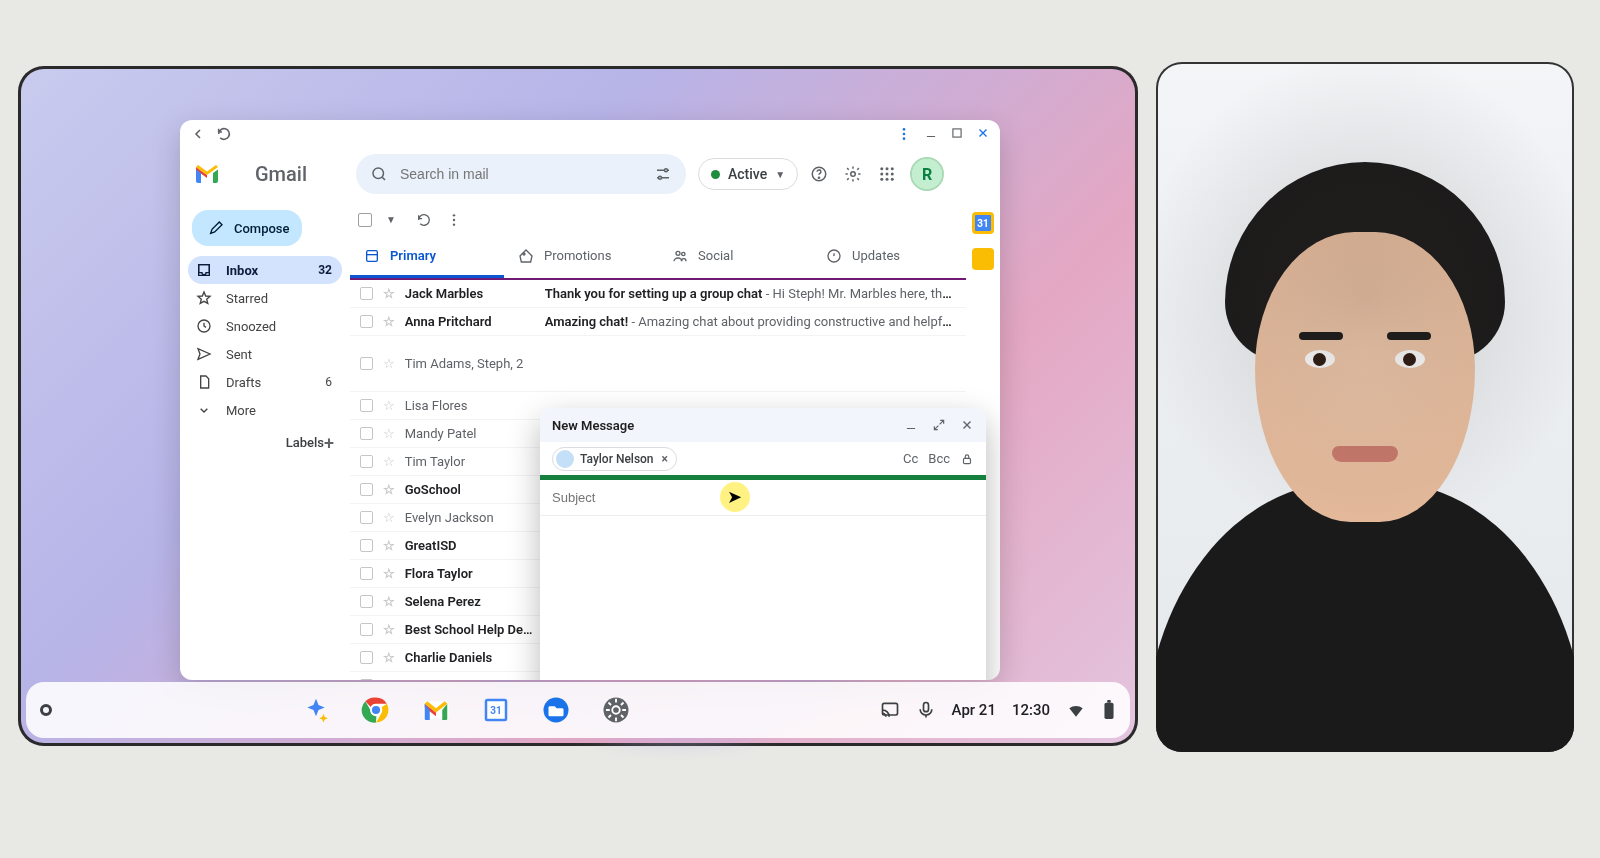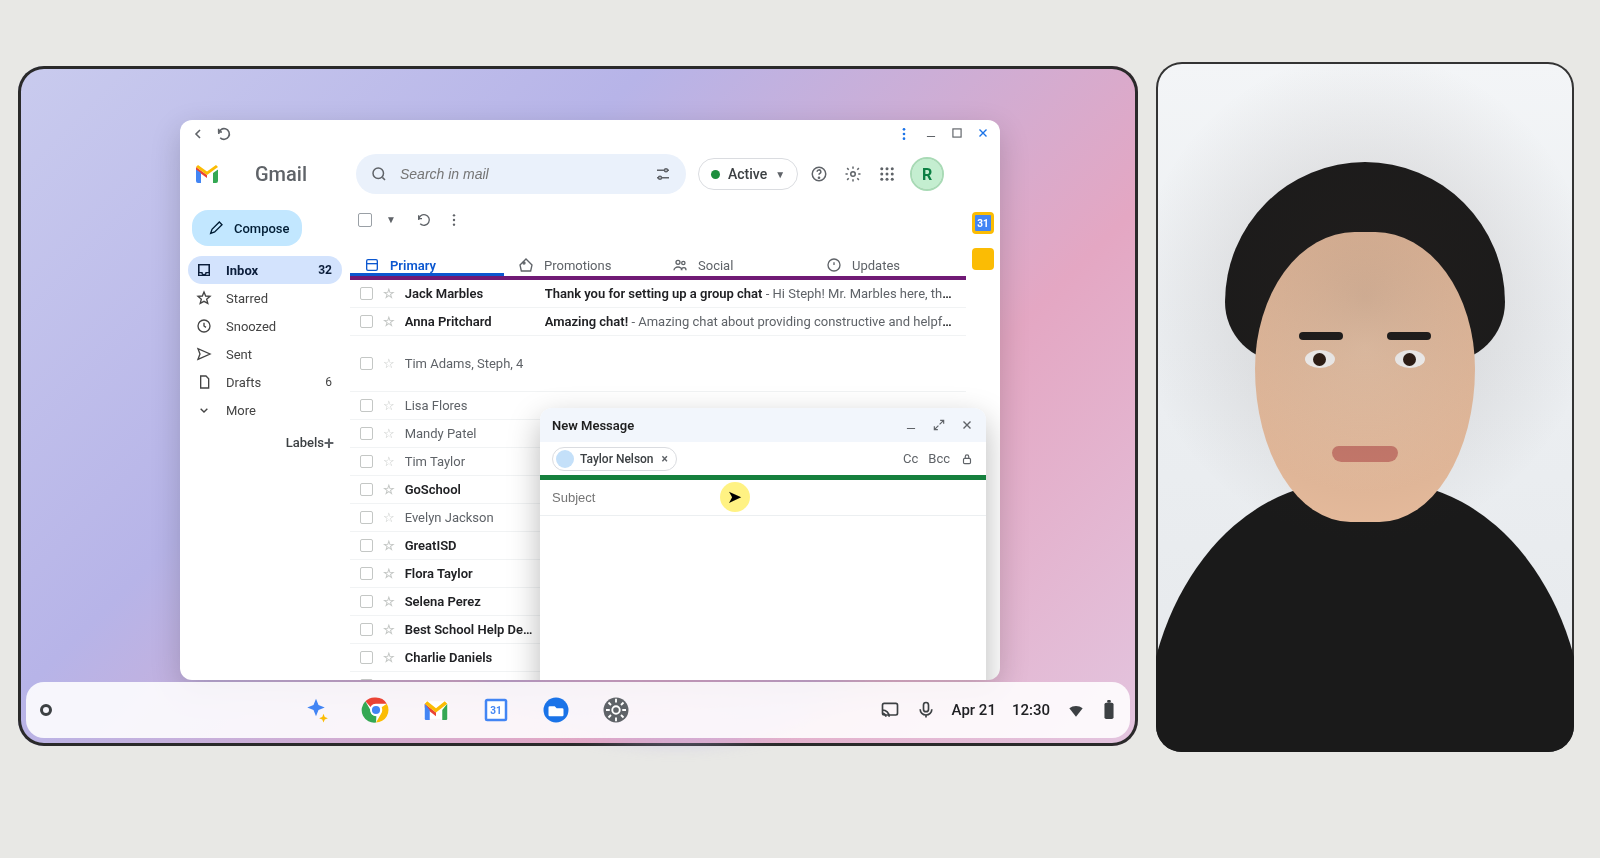--- a/index.html
+++ b/index.html
@@ -36,40 +36,40 @@
   }
   .titlebar { height:28px; display:flex; align-items:center; justify-content:space-between; padding:0 10px; }
   .titlebar-left { display:flex; gap:10px; color:#5f6368; }
   .titlebar-right { display:flex; gap:12px; color:#5f6368; }
   .winbtn { width:14px; height:14px; }
 
   .gmail-header { display:flex; align-items:center; gap:12px; padding:6px 14px 10px 14px; }
   .brand { display:flex; align-items:center; gap:10px; min-width:150px; }
   .brand-text { font-size:20px; color:#5f6368; font-weight:500;margin-left:25px; }
   .search { flex:1; height:40px; background:#eaf1fb; border-radius:24px; display:flex; align-items:center; padding:0 14px; color:#5f6368; gap:12px; max-width:330px; }
-  .search input { border:none; background:transparent; outline:none; font-size:14px; color:#404040; flex:1;font-style:italic; }
+  .search input { border:none; background:transparent; outline:none; font-size:14px; color:#404040; flex:1; }
   .tune { margin-left:auto; }
   .status-chip { height:32px; border:1px solid #dadce0; border-radius:20px; display:flex; align-items:center; padding:0 12px; gap:8px; font-size:14px; color:#3c4043; font-weight:500; }
   .status-dot { width:9px; height:9px; border-radius:50%; background:#1e8e3e; }
   .hicons { display:flex; align-items:center; gap:16px; color:#5f6368; }
   .avatar { width:30px; height:30px; border-radius:50%; background:#c4eed0; display:flex; align-items:center; justify-content:center; color:#0b8043; font-weight:700; outline:2px solid #a8dab5; }
 
   .mailbody { display:flex; flex:1; min-height:0; position:relative; }
   .sidebar { width:170px; padding:4px 8px 0 8px; font-size:13px; color:#202124; }
   .compose { background:#c2e7ff; color:#001d35; border-radius:16px; height:36px; display:flex; align-items:center; gap:10px; padding:0 16px; font-weight:500; width:110px; margin:2px 0 10px 4px; }
   .nav-item { height:28px; display:flex; align-items:center; gap:14px; padding:0 10px 0 8px; border-radius:14px; color:#444; }
   .nav-item.active { background:#d3e3fd; color:#0b1d3a; font-weight:700; }
   .nav-item .cnt { margin-left:auto; font-size:12px; }
   .labels-header { display:flex; align-items:center; justify-content:flex-end; padding:8px 8px 0 8px; color:#3c4043; font-weight:500; }
 
   .mainpane { flex:1; display:flex; flex-direction:column; min-width:0; border-left:0; position:relative; }
   .toolbar { height:32px; display:flex; align-items:center; gap:14px; padding:0 8px; color:#5f6368; border-bottom:1px solid transparent; }
   .toolbar .chk { width:14px; height:14px; border:1.5px solid #9aa0a6; border-radius:2px; }
   .toolbar .caret { font-size:10px; }
-  .category-tabs { display:flex; height:44px; border-bottom:4px solid #701a75;align-items:flex-end; }
+  .category-tabs { display:flex; height:44px; border-bottom:2px solid #701a75; }
   .ctab { flex:1; display:flex; align-items:center; gap:10px; padding:0 14px; font-size:13px; color:#5f6368; border-bottom:3px solid transparent; }
   .ctab.active { color:#0b57d0; border-bottom-color:#0b57d0; font-weight:600; }
 
   .maillist { flex:1; overflow:hidden; font-size:13px; }
   .mailrow { display:flex; align-items:center; gap:10px; padding:0 10px; height:28px; border-bottom:1px solid #f1f3f4; color:#5f6368; white-space:nowrap; }
   .mailrow.unread { color:#202124; font-weight:600; }
   .mailrow.unread .snippet { font-weight:400; color:#5f6368; }
   .mailrow .chk { width:13px; height:13px; border:1.5px solid #c4c7c5; border-radius:2px; flex:none; }
   .mailrow .star { color:#c4c7c5; flex:none; }
   .mailrow .sender { width:130px; flex:none; overflow:hidden; text-overflow:ellipsis; }
@@ -369,21 +369,21 @@
               </div>
               <div class="mailrow unread">
                 <span class="chk"></span>
     <span class="star">☆</span>
     <span class="sender">Anna Pritchard</span>
     <span class="subj">Amazing chat!<span class="snippet"> - Amazing chat about providing constructive and helpful feedback! Thank you Step</span></span>
               </div>
               <div class="mailrow" style="height: 56px;">
                 <span class="chk"></span>
     <span class="star">☆</span>
-    <span class="sender">Tim Adams, Steph, 4</span>
+    <span class="sender">Tim Adams, Steph, 2</span>
     <span class="subj"><span class="snippet"></span></span>
               </div>
               <div class="mailrow">
                 <span class="chk"></span>
     <span class="star">☆</span>
     <span class="sender">Lisa Flores</span>
     <span class="subj"><span class="snippet"></span></span>
               </div>
               <div class="mailrow">
                 <span class="chk"></span>

